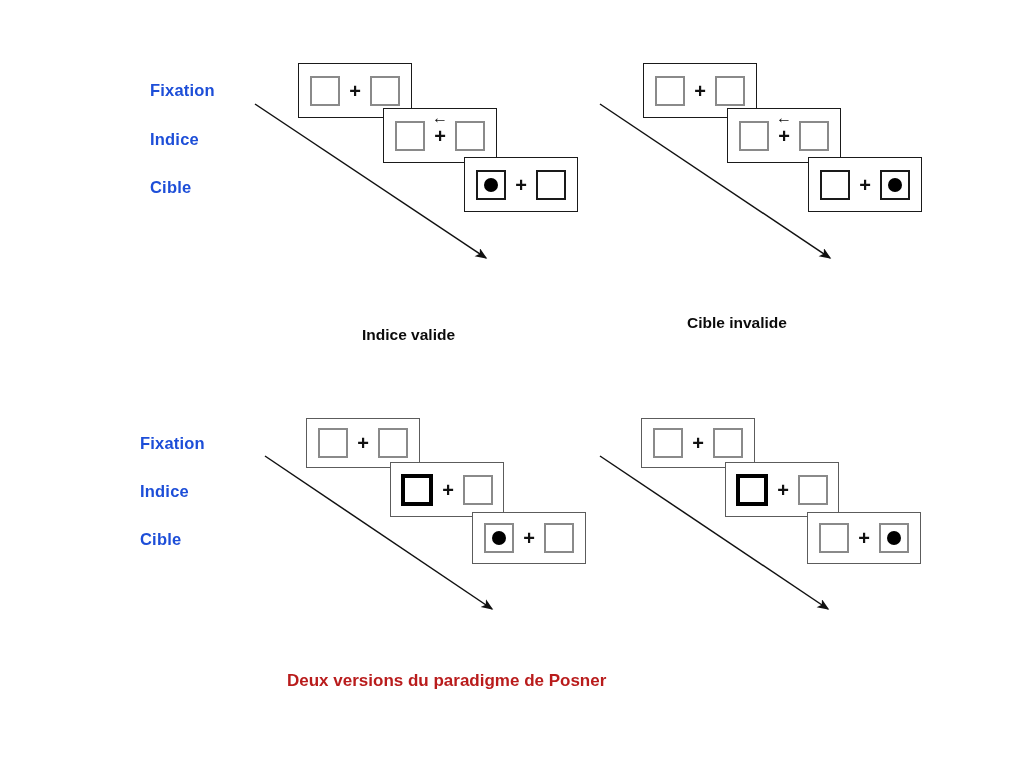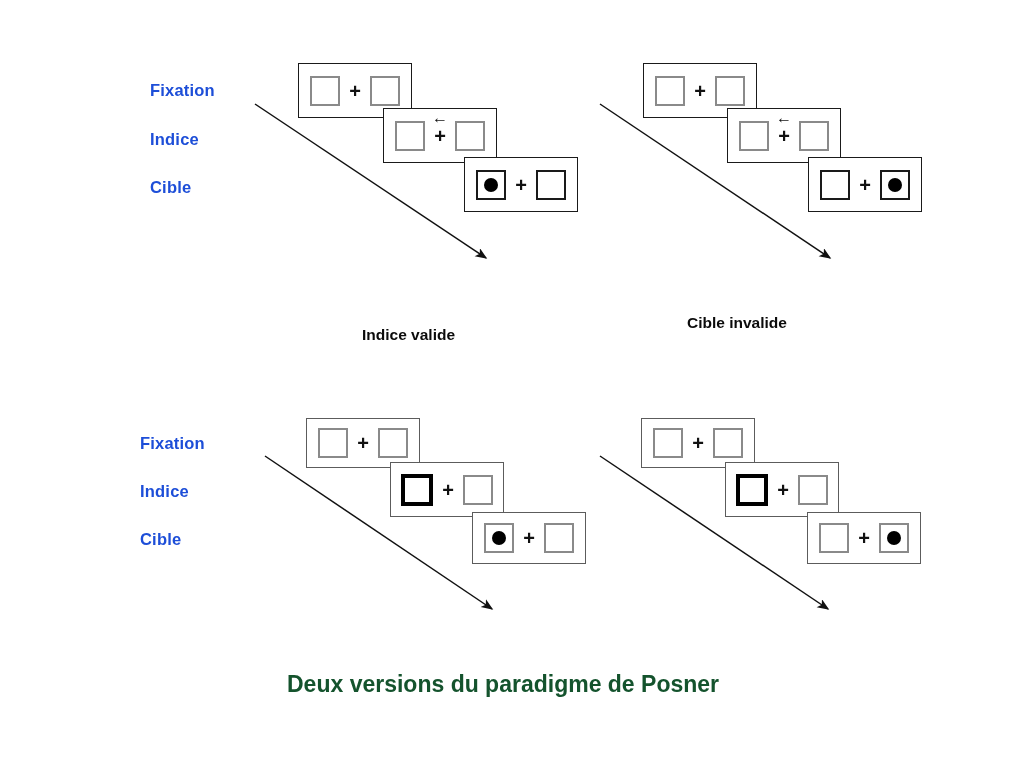--- a/index.html
+++ b/index.html
@@ -28,23 +28,23 @@
   }
   .panel-caption {
     position: absolute;
     font-size: 15.5px;
     font-weight: bold;
     color: #0b0b0b;
     white-space: nowrap;
   }
   .figure-title {
     position: absolute;
-    font-size: 23px;
-    font-weight: bold;
-    color: #14532d;
+    font-size: 17px;
+    font-weight: bold;
+    color: #b91c1c;
     white-space: nowrap;
   }
 
   
   .frame {
     position: absolute;
     box-sizing: border-box;
     background: #ffffff;
     border: 1.6px solid #1a1a1a;
     display: flex;

